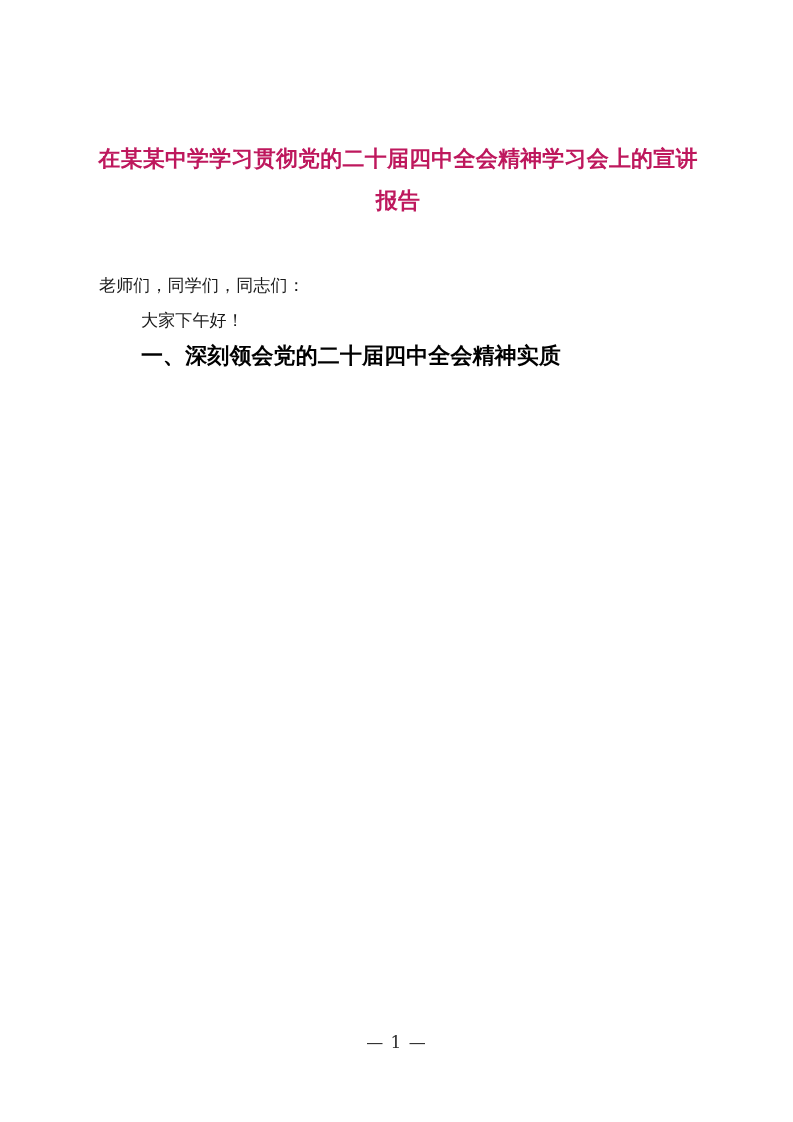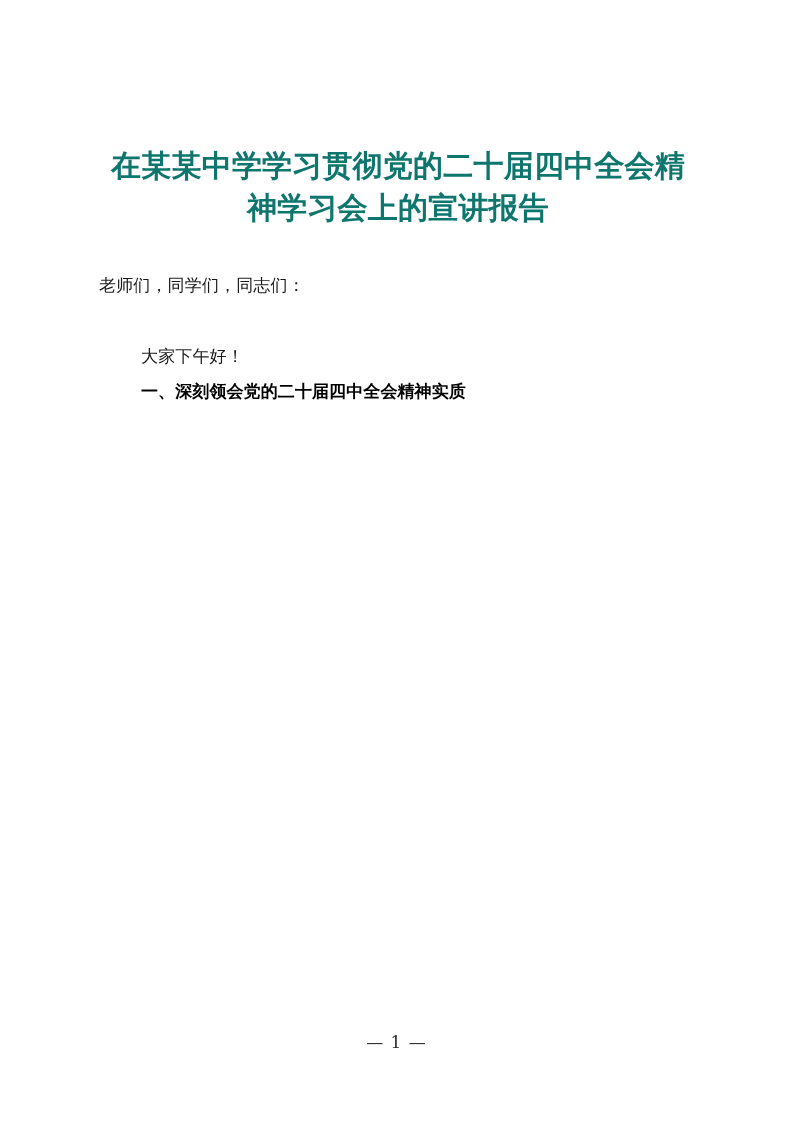--- a/index.html
+++ b/index.html
@@ -21,29 +21,29 @@
     left: 0;
     top: 0;
     width: 793px;
     height: 1122px;
     background: #ffffff;
   }
 
   .doc-title {
     position: absolute;
     left: 98px;
-    top: 145px;
+    top: 138px;
     width: 600px;
     text-align: center;
     font-family: "DejaVu Sans", "Liberation Sans", sans-serif;
     font-weight: bold;
-    font-size: 30px;
+    font-size: 22px;
     line-height: 42px;
     letter-spacing: 0.2px;
-    color: #0f766e;
+    color: #be185d;
     white-space: pre-wrap;
   }
 
   .body-block {
     position: absolute;
     left: 99px;
     top: 268px;
     width: 599px;
   }
 
@@ -54,28 +54,27 @@
     line-height: 35px;
     text-align: justify;
     text-align-last: left;
     text-justify: inter-character;
     color: #1a1a1a;
     letter-spacing: 0.15px;
   }
 
   p.indent {
     text-indent: 42px;
-    margin-top: 36px;
   }
 
   p.heading {
     margin: 0;
     font-family: "DejaVu Sans", "Liberation Sans", sans-serif;
     font-weight: bold;
-    font-size: 17px;
+    font-size: 22px;
     line-height: 35px;
     text-indent: 42px;
     color: #000000;
     letter-spacing: 0.1px;
   }
 
   .page-footer {
     position: absolute;
     left: 0;
     top: 1032px;

